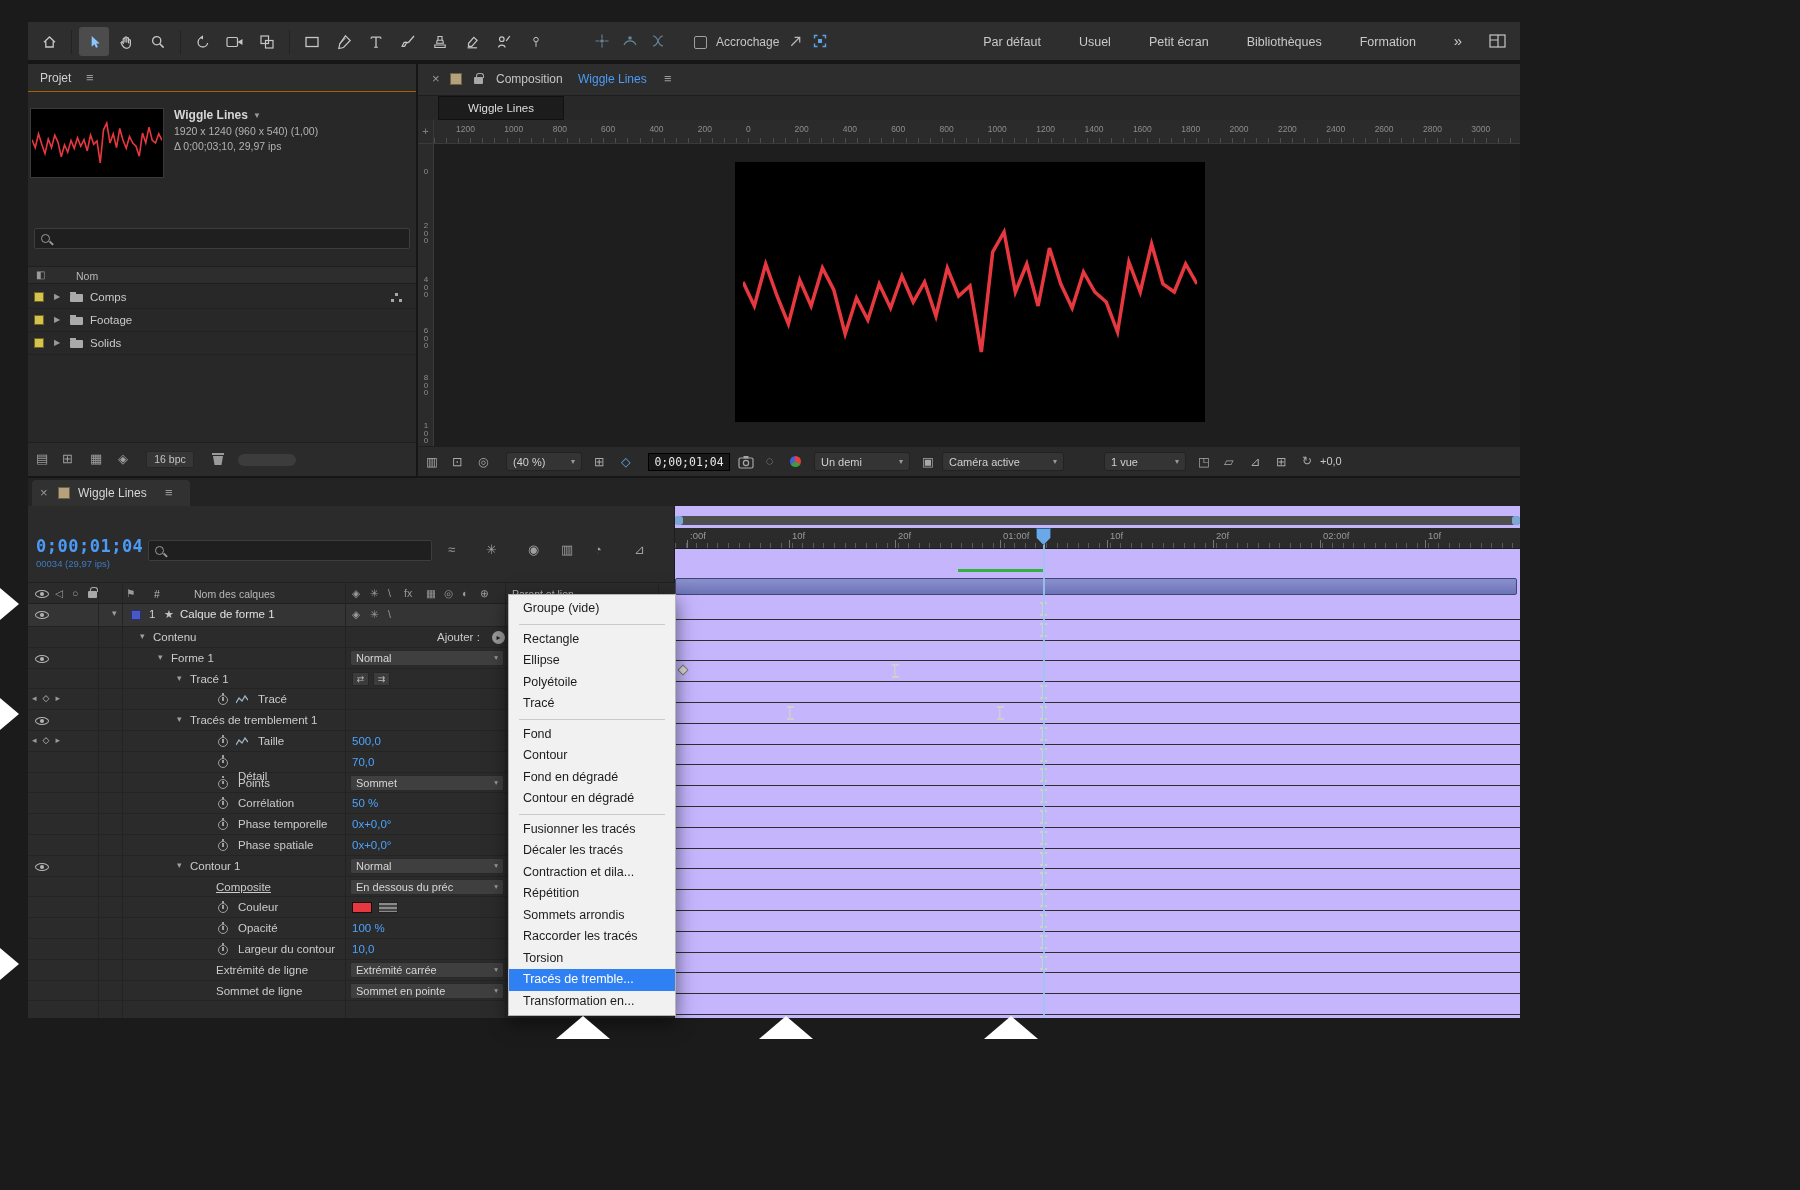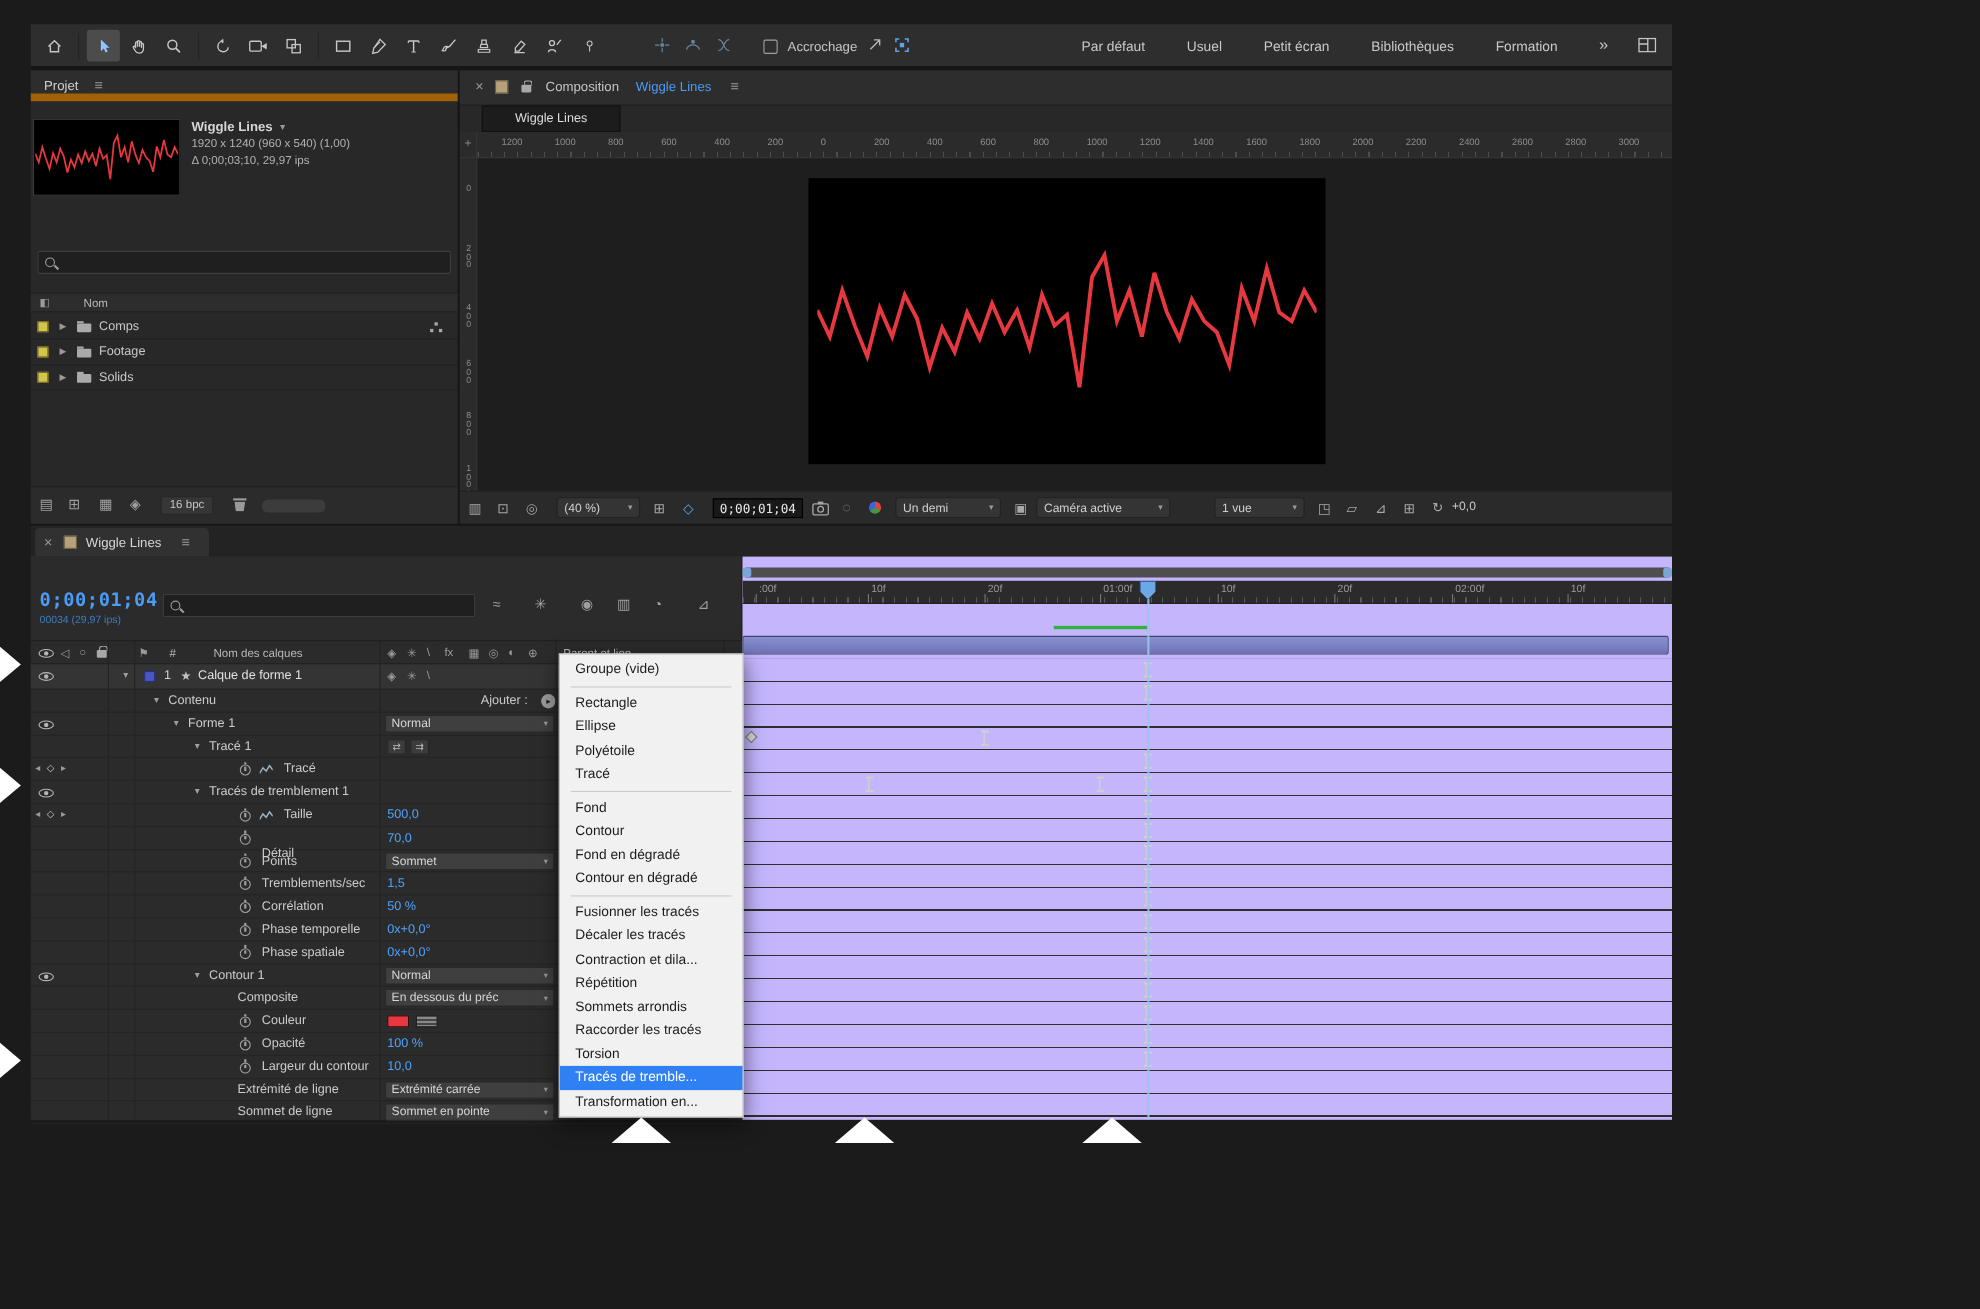--- a/index.html
+++ b/index.html
@@ -19,21 +19,21 @@
 .snapgrp{position:absolute;left:666px;top:0;height:40px;display:flex;align-items:center;gap:9px}
 .checkbox{width:13px;height:13px;border:1.4px solid #a0a0a0;border-radius:2px}
 .snaplabel{font-size:12px;color:#c6c6c6}
 #ws-tabs{position:absolute;right:104px;top:0;height:40px;display:flex;align-items:center;gap:38px}
 .ws-tab{font-size:12.5px;color:#c9c9c9;white-space:nowrap}
 .ws-more{position:absolute;right:58px;top:10px;font-size:15px;color:#c9c9c9}
 .panelgrid{position:absolute;right:14px;top:12px}
 
 
 #project{position:absolute;left:0;top:42px;width:388px;height:412px;background:#282828}
-.ptabbar{position:absolute;left:0;top:0;width:100%;height:28px;background:#2d2d2d;border-bottom:7px solid #a16207}
+.ptabbar{position:absolute;left:0;top:0;width:100%;height:28px;background:#2d2d2d;border-bottom:1px solid #a16207}
 .ptab-label{position:absolute;left:12px;top:7px;font-size:12px;color:#d0d0d0}
 .hamb{position:absolute;font-size:13px;color:#9a9a9a}
 .thumb{position:absolute;left:2px;top:44px;width:134px;height:70px;background:#000;border:1px solid #3a3a3a}
 .pi-title{position:absolute;left:146px;top:44px;font-size:12px;font-weight:bold;color:#d6d6d6}
 .pi-chev{font-size:8px;color:#9a9a9a;margin-left:5px;vertical-align:middle}
 .pi-line{position:absolute;left:146px;font-size:10.5px;color:#b2b2b2;white-space:nowrap}
 .searchbox{position:absolute;background:#1f1f1f;border:1px solid #3d3d3d;border-radius:2px}
 .mag{position:absolute;left:5px;top:4px;width:13px;height:13px}
 .mag::before{content:'';position:absolute;left:1px;top:1px;width:7px;height:7px;border:1.4px solid #9a9a9a;border-radius:50%}
 .mag::after{content:'';position:absolute;left:8.5px;top:8.5px;width:4.5px;height:1.7px;background:#9a9a9a;transform:rotate(45deg)}
@@ -564,25 +564,20 @@
             <div class="trow">
               <span class="stopwatch"></span>
               <span class="rlabel" style="left: 210px;">Points</span>
               <span class="tdrop">
                 <span class="tdt">Sommet</span>
                 <span class="tdc">▾</span>
               </span>
             </div>
             <div class="trow">
               <span class="stopwatch"></span>
-              <span class="rlabel" style="left: 210px;">Tremblements/sec</span>
-              <span class="bluev">1,5</span>
-            </div>
-            <div class="trow">
-              <span class="stopwatch"></span>
               <span class="rlabel" style="left: 210px;">Corrélation</span>
               <span class="bluev">50 %</span>
             </div>
             <div class="trow">
               <span class="stopwatch"></span>
               <span class="rlabel" style="left: 210px;">Phase temporelle</span>
               <span class="bluev">0x+0,0°</span>
             </div>
             <div class="trow">
               <span class="stopwatch"></span>
@@ -592,21 +587,21 @@
             <div class="trow">
               <span class="eye"></span>
               <span class="texp" style="left: 149px;">▾</span>
               <span class="rlabel" style="left: 162px;">Contour 1</span>
               <span class="tdrop">
                 <span class="tdt">Normal</span>
                 <span class="tdc">▾</span>
               </span>
             </div>
             <div class="trow">
-              <span class="rlabel" style="left: 188px;">Composite</span>
+              <span class="rlabel" style="left: 188px; text-decoration: underline;">Composite</span>
               <span class="tdrop">
                 <span class="tdt">En dessous du préc</span>
                 <span class="tdc">▾</span>
               </span>
             </div>
             <div class="trow">
               <span class="stopwatch"></span>
               <span class="rlabel" style="left: 210px;">Couleur</span>
               <span class="cswatch"></span>
               <span class="cswatch2"></span>

